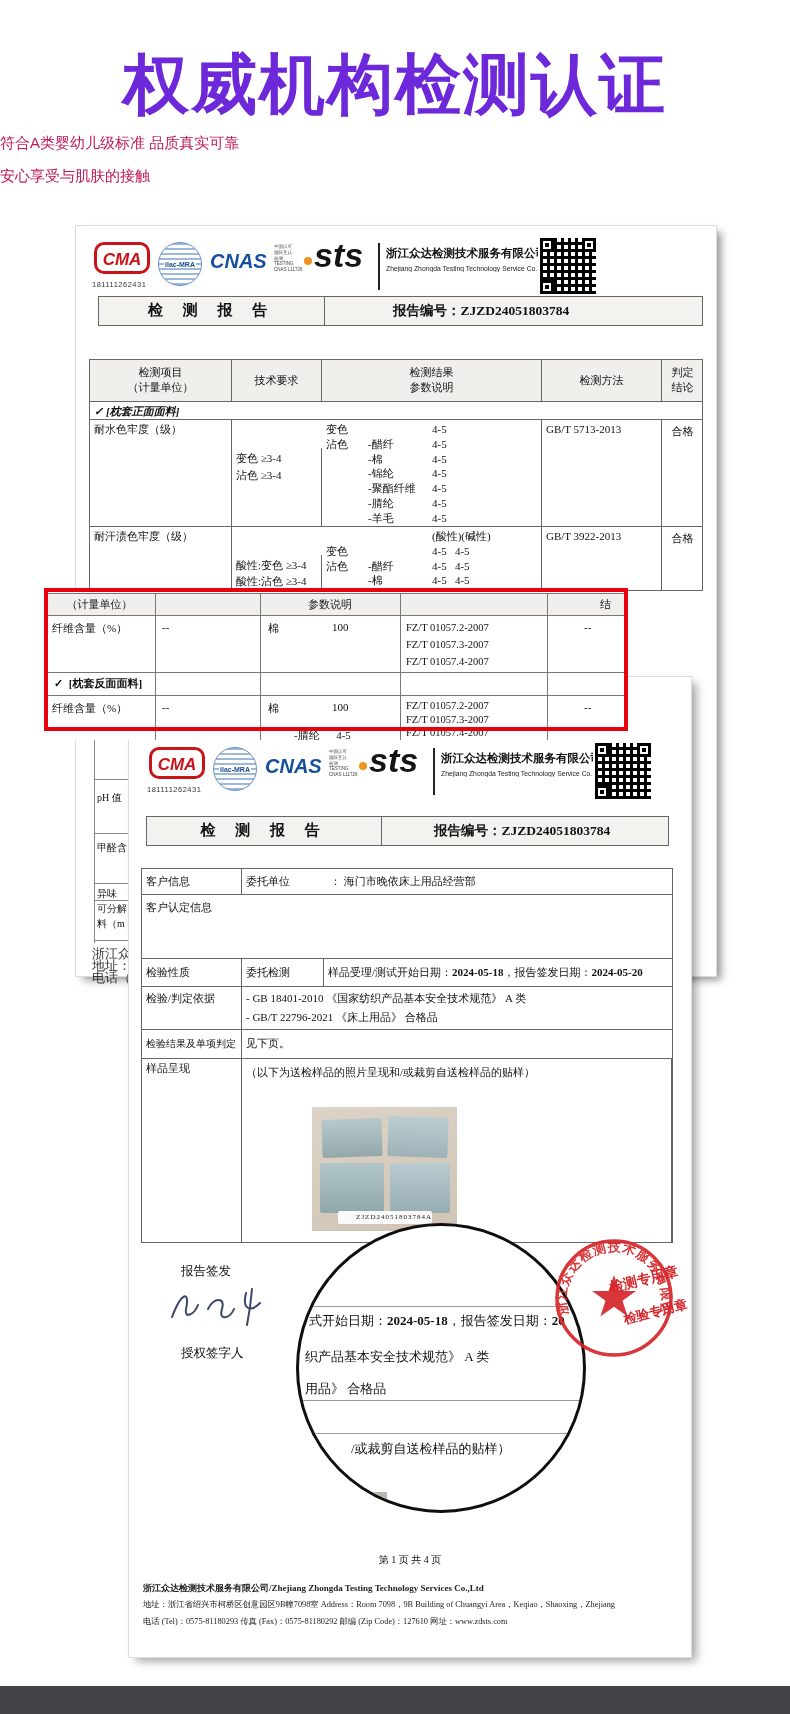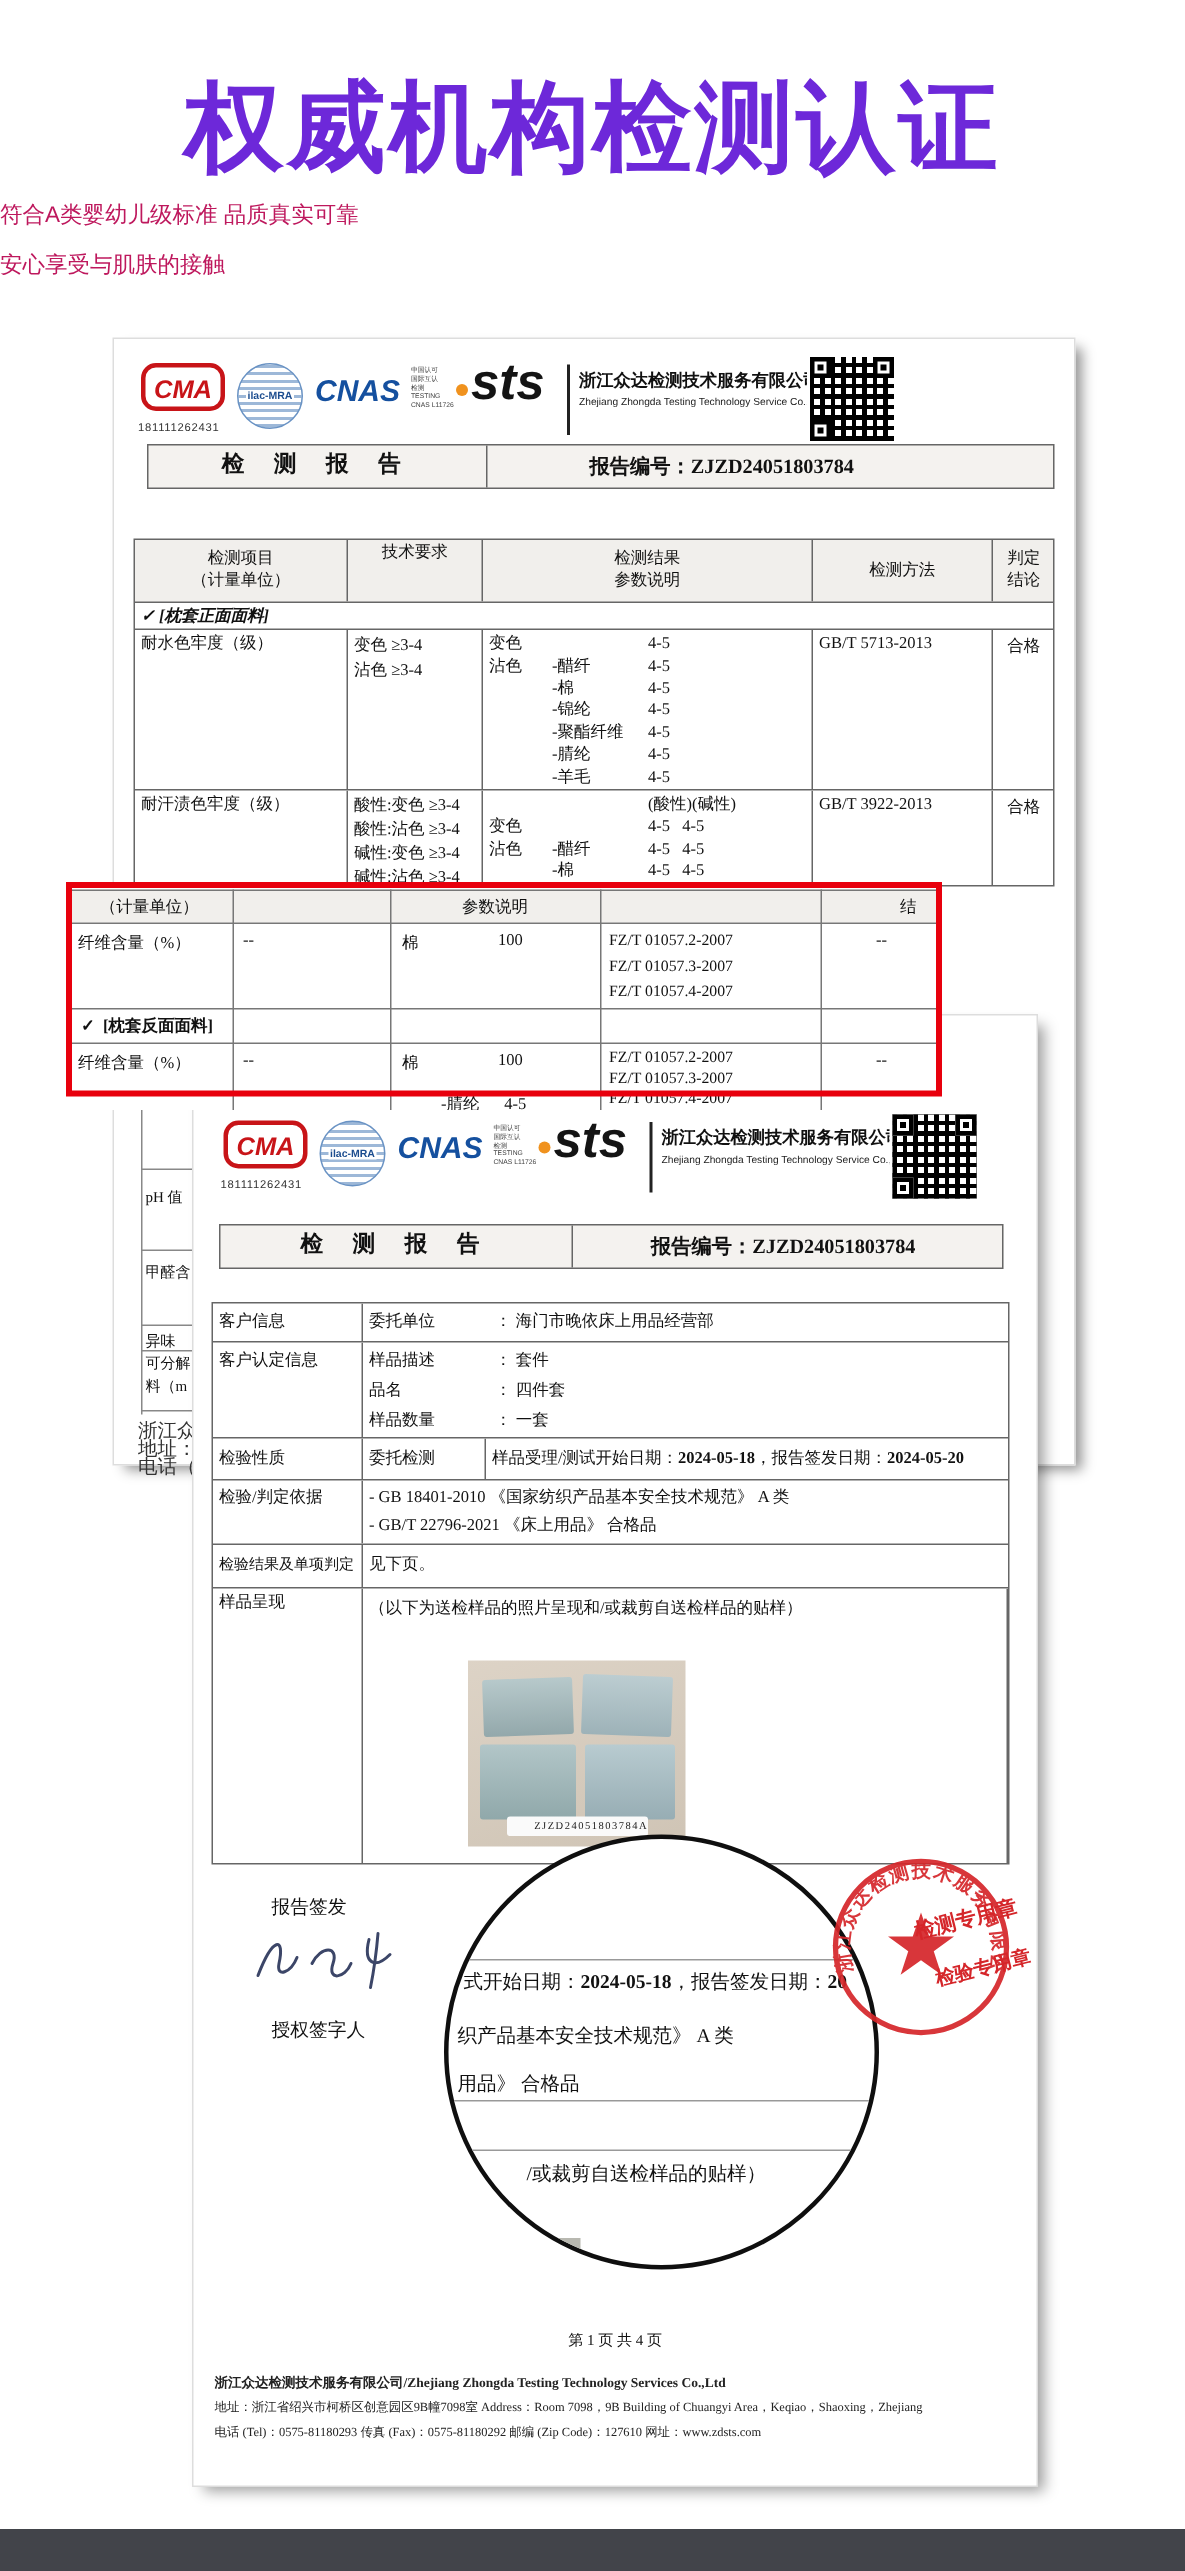--- a/index.html
+++ b/index.html
@@ -56,21 +56,21 @@
   
   .t{position:absolute;border:1px solid #666;box-sizing:border-box;background:#fff;
      font-family:"Liberation Serif","DejaVu Serif",serif;}
   .tr{display:flex;border-bottom:1px solid #666;box-sizing:border-box;overflow:hidden;}
   .tr:last-child{border-bottom:none;}
   .td{flex:none;border-right:1px solid #666;box-sizing:border-box;padding:2px 4px;font-size:11px;
       line-height:15px;overflow:hidden;height:100%;}
   .td:last-child{border-right:none;}
   .thead{background:#f1efec;text-align:center;}
   .sec{font-weight:700;font-style:italic;}
-  .req{white-space:pre-line;line-height:17px;}
+  .req{white-space:pre-line;line-height:17px;margin-top:28px;}
   .ctr{text-align:center;padding-top:4px;}
   .rl{display:flex;height:14.8px;font-size:11px;}
   .rl .r1{width:42px;flex:none;}
   .rl .r2{width:64px;flex:none;}
   .rl .r3{white-space:pre;}
   .kv{display:flex;line-height:20px;}
   .kv .k{width:84px;flex:none;}
   .b{font-weight:700;}
 
   
@@ -166,21 +166,21 @@
         <span>报告编号：</span><span>ZJZD24051803784</span>
       </div>
     </div>
 
     <div class="t" style="left:13px;top:133px;width:614px">
       <div class="tr thead" style="height:42px">
         <div class="td" style="width:142px;padding-top:5px">
             <div>检测项目</div>
             <div>（计量单位）</div>
           </div>
-        <div class="td" style="width:90px;padding-top:1px">技术要求</div>
+        <div class="td" style="width:90px;padding-top:13px">技术要求</div>
         <div class="td" style="width:220px;padding-top:5px">
             <div>检测结果</div>
             <div>参数说明</div>
           </div>
         <div class="td" style="width:120px;padding-top:13px">检测方法</div>
         <div class="td" style="width:41px;padding-top:5px">
             <div>判定</div>
             <div>结论</div>
           </div>
       </div>
@@ -320,34 +320,20 @@
         <div class="td" style="width:100px;line-height:21px">客户信息</div>
         <div class="td" style="flex:1">
           <div class="kv">
               <span class="k">委托单位</span>
               <span>： 海门市晚依床上用品经营部</span>
             </div>
         </div>
       </div>
       <div class="tr" style="height:64px">
         <div class="td" style="width:100px;line-height:21px">客户认定信息</div>
-        <div class="td" style="flex:1">
-          <div class="kv">
-              <span class="k">样品描述</span>
-              <span>： 套件</span>
-            </div>
-          <div class="kv">
-              <span class="k">品名</span>
-              <span>： 四件套</span>
-            </div>
-          <div class="kv">
-              <span class="k">样品数量</span>
-              <span>： 一套</span>
-            </div>
-        </div>
       </div>
       <div class="tr" style="height:28px">
         <div class="td" style="width:100px;line-height:22px">检验性质</div>
         <div class="td" style="width:82px;line-height:22px">委托检测</div>
         <div class="td" style="flex:1;line-height:22px;white-space:nowrap">
           <span>样品受理/测试开始日期：</span><span class="b">2024-05-18</span><span>，报告签发日期：</span><span class="b">2024-05-20</span>
         </div>
       </div>
       <div class="tr" style="height:43px">
         <div class="td" style="width:100px;line-height:19px">检验/判定依据</div>

